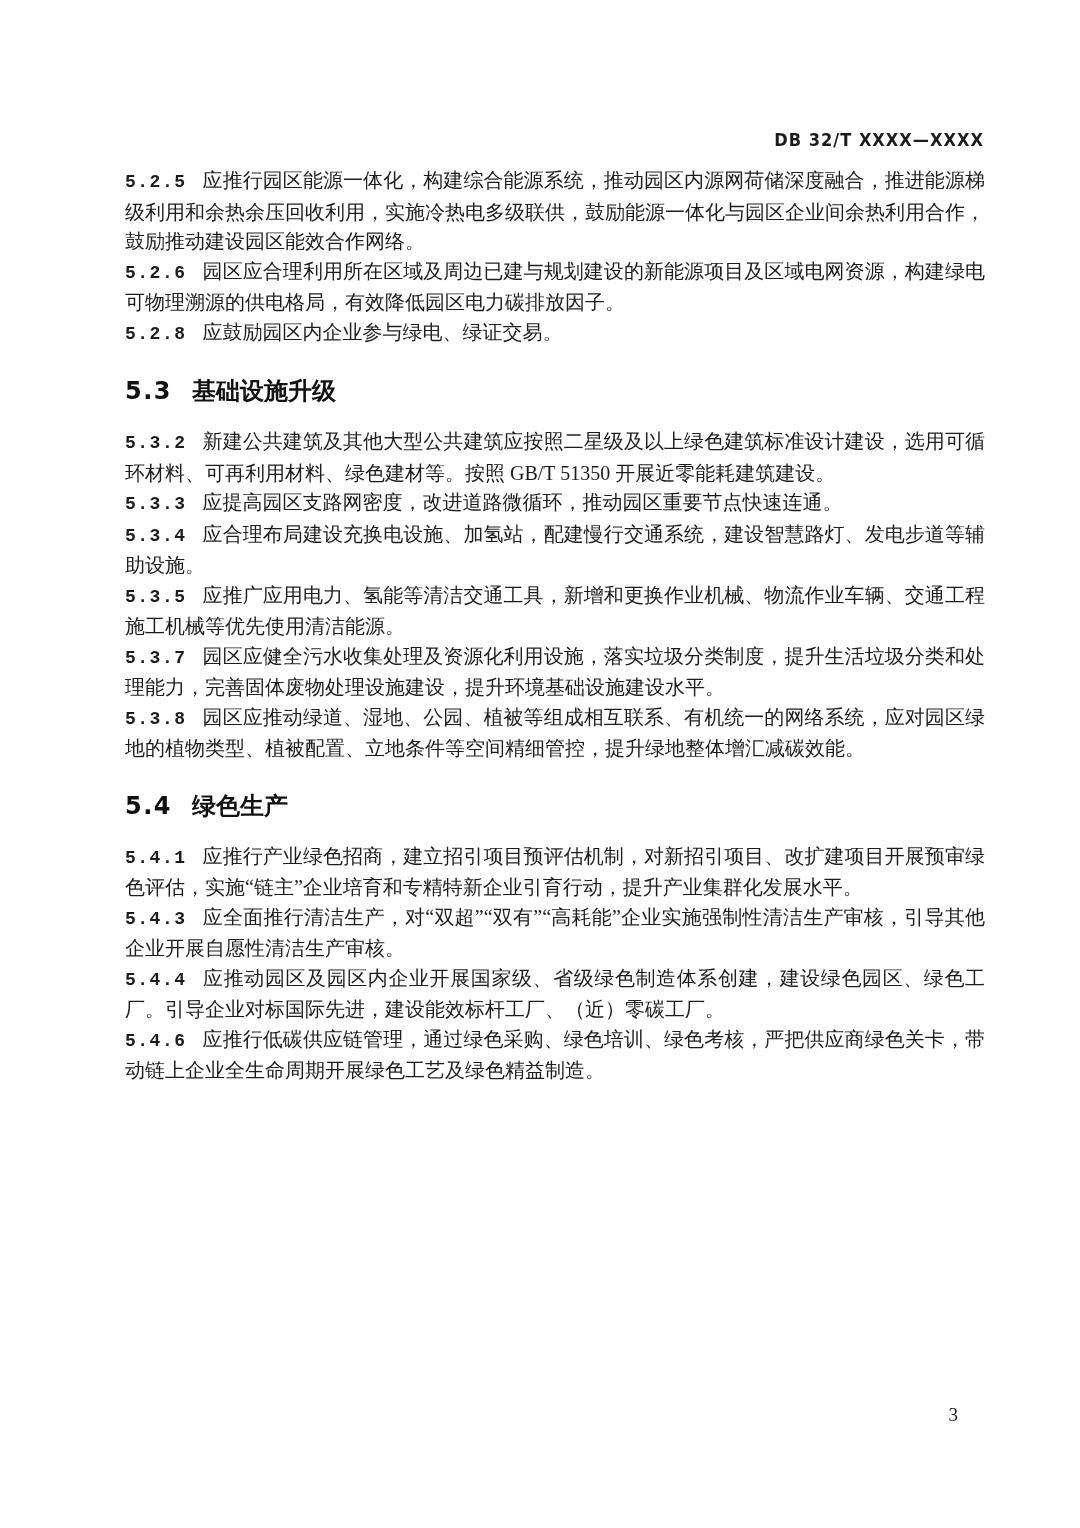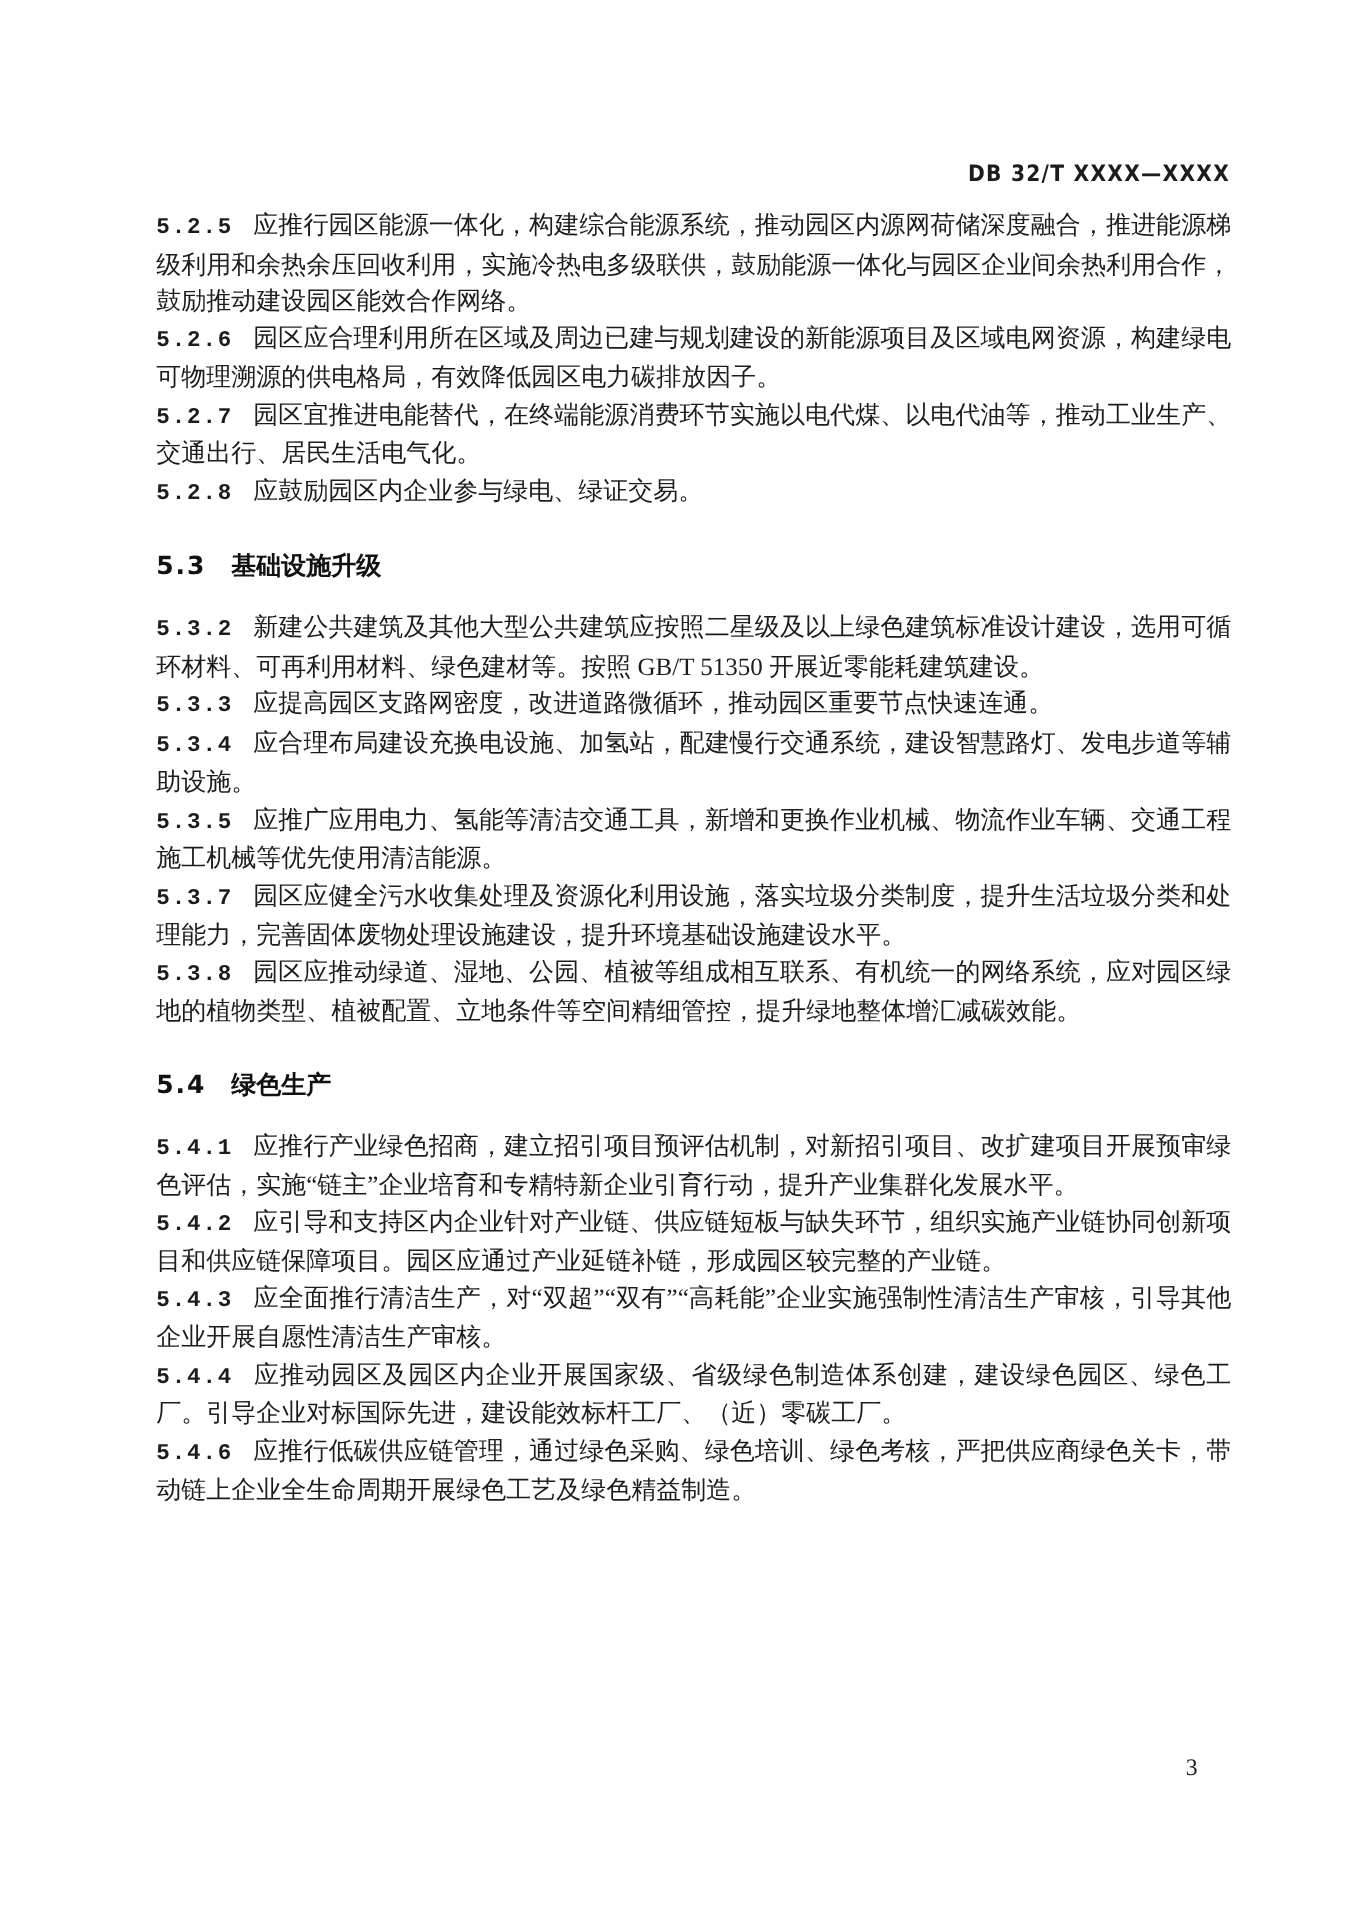--- a/index.html
+++ b/index.html
@@ -43,21 +43,21 @@
     font-weight: bold;
     font-size: 18px;
     letter-spacing: 1.5px;
     margin-right: 16px;
     font-stretch: condensed;
   }
   p.heading {
     margin: 27px 0 21px 0;
     font-family: "DejaVu Sans", "Liberation Sans", sans-serif;
     font-weight: bold;
-    font-size: 20px;
+    font-size: 24px;
     line-height: 30px;
     color: #111111;
   }
   p.heading .num {
     margin-right: 20px;
     letter-spacing: 1.5px;
   }
   .footer {
     position: absolute;
     right: 122px;
@@ -71,32 +71,30 @@
 <body>
 
 <div class="page">
   <div class="header">
     <span>DB 32/T XXXX—XXXX</span>
   </div>
 
   <div class="content" id="content">
       <p class="clause"><span class="num">5.2.5</span><span class="txt">应推行园区能源一体化，构建综合能源系统，推动园区内源网荷储深度融合，推进能源梯级利用和余热余压回收利用，实施冷热电多级联供，鼓励能源一体化与园区企业间余热利用合作，鼓励推动建设园区能效合作网络。</span></p>
       <p class="clause"><span class="num">5.2.6</span><span class="txt">园区应合理利用所在区域及周边已建与规划建设的新能源项目及区域电网资源，构建绿电可物理溯源的供电格局，有效降低园区电力碳排放因子。</span></p>
-      <p class="clause"><span class="num">5.2.7</span><span class="txt">园区宜推进电能替代，在终端能源消费环节实施以电代煤、以电代油等，推动工业生产、交通出行、居民生活电气化。</span></p>
       <p class="clause"><span class="num">5.2.8</span><span class="txt">应鼓励园区内企业参与绿电、绿证交易。</span></p>
       <p class="heading"><span class="num">5.3</span><span class="txt">基础设施升级</span></p>
       <p class="clause"><span class="num">5.3.2</span><span class="txt">新建公共建筑及其他大型公共建筑应按照二星级及以上绿色建筑标准设计建设，选用可循环材料、可再利用材料、绿色建材等。按照 GB/T 51350 开展近零能耗建筑建设。</span></p>
       <p class="clause"><span class="num">5.3.3</span><span class="txt">应提高园区支路网密度，改进道路微循环，推动园区重要节点快速连通。</span></p>
       <p class="clause"><span class="num">5.3.4</span><span class="txt">应合理布局建设充换电设施、加氢站，配建慢行交通系统，建设智慧路灯、发电步道等辅助设施。</span></p>
       <p class="clause"><span class="num">5.3.5</span><span class="txt">应推广应用电力、氢能等清洁交通工具，新增和更换作业机械、物流作业车辆、交通工程施工机械等优先使用清洁能源。</span></p>
       <p class="clause"><span class="num">5.3.7</span><span class="txt">园区应健全污水收集处理及资源化利用设施，落实垃圾分类制度，提升生活垃圾分类和处理能力，完善固体废物处理设施建设，提升环境基础设施建设水平。</span></p>
       <p class="clause"><span class="num">5.3.8</span><span class="txt">园区应推动绿道、湿地、公园、植被等组成相互联系、有机统一的网络系统，应对园区绿地的植物类型、植被配置、立地条件等空间精细管控，提升绿地整体增汇减碳效能。</span></p>
       <p class="heading"><span class="num">5.4</span><span class="txt">绿色生产</span></p>
       <p class="clause"><span class="num">5.4.1</span><span class="txt">应推行产业绿色招商，建立招引项目预评估机制，对新招引项目、改扩建项目开展预审绿色评估，实施“链主”企业培育和专精特新企业引育行动，提升产业集群化发展水平。</span></p>
-      <p class="clause"><span class="num">5.4.2</span><span class="txt">应引导和支持区内企业针对产业链、供应链短板与缺失环节，组织实施产业链协同创新项目和供应链保障项目。园区应通过产业延链补链，形成园区较完整的产业链。</span></p>
       <p class="clause"><span class="num">5.4.3</span><span class="txt">应全面推行清洁生产，对“双超”“双有”“高耗能”企业实施强制性清洁生产审核，引导其他企业开展自愿性清洁生产审核。</span></p>
       <p class="clause"><span class="num">5.4.4</span><span class="txt">应推动园区及园区内企业开展国家级、省级绿色制造体系创建，建设绿色园区、绿色工厂。引导企业对标国际先进，建设能效标杆工厂、（近）零碳工厂。</span></p>
       <p class="clause"><span class="num">5.4.6</span><span class="txt">应推行低碳供应链管理，通过绿色采购、绿色培训、绿色考核，严把供应商绿色关卡，带动链上企业全生命周期开展绿色工艺及绿色精益制造。</span></p>
     </div>
 
   <div class="footer">
     <span>3</span>
   </div>
 </div>
 

